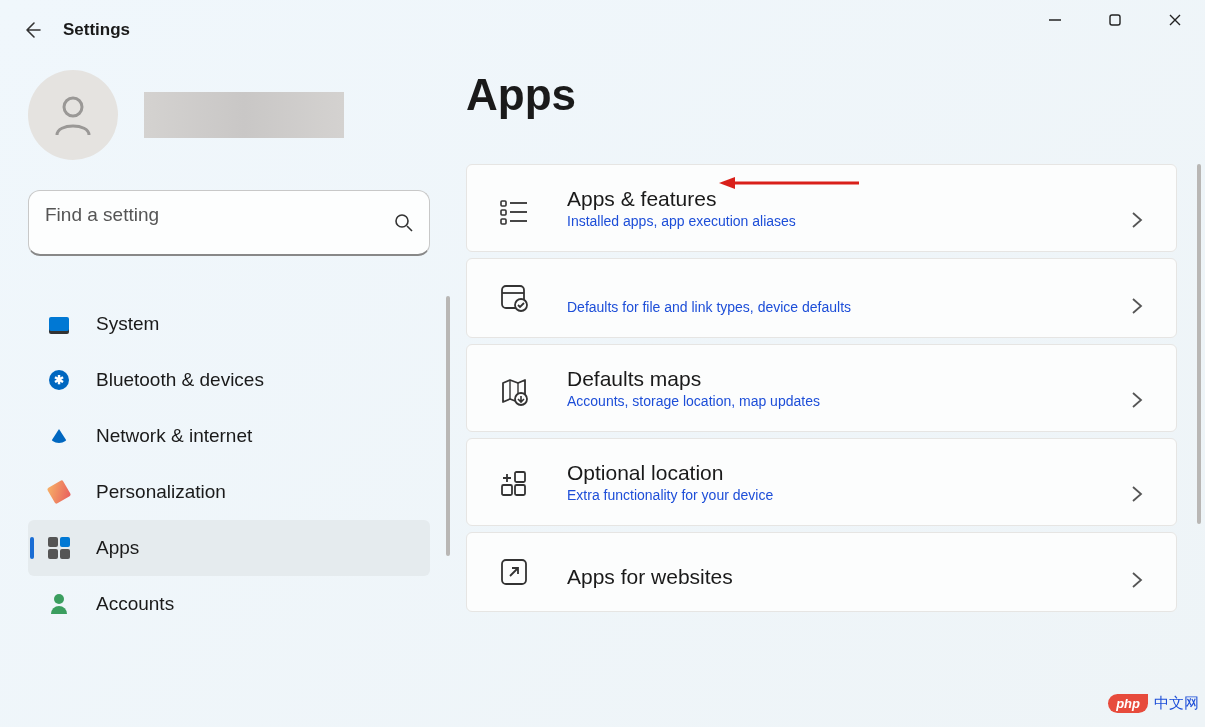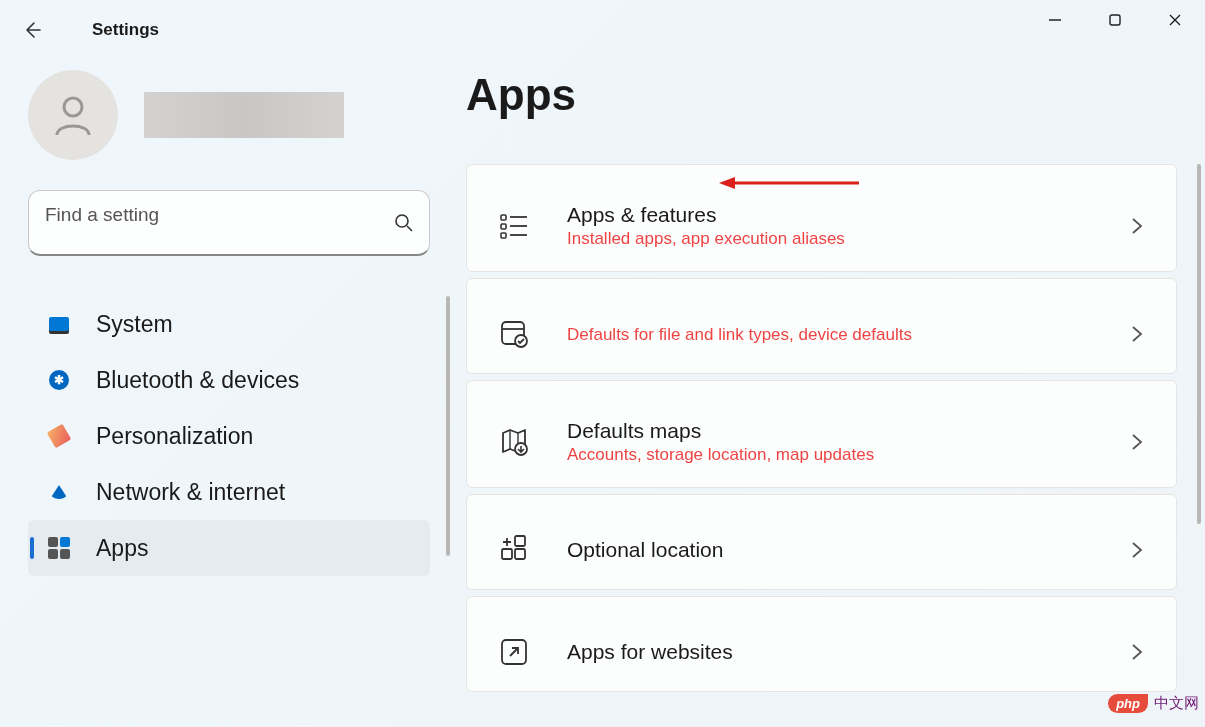--- a/index.html
+++ b/index.html
@@ -1,60 +1,60 @@
 <!DOCTYPE html>
 <html><head>
   <meta charset="utf-8">
   <style>
     * { margin: 0; padding: 0; box-sizing: border-box; font-family: "Segoe UI", -apple-system, sans-serif; }
     body { width: 1205px; height: 727px; background: linear-gradient(135deg, #f0f7fc 0%, #eef4f7 100%); position: relative; overflow: hidden; border-radius: 10px; }
 
     .titlebar { display: flex; align-items: center; height: 60px; padding: 0 0 0 10px; }
     .back-btn { width: 44px; height: 44px; display: flex; align-items: center; justify-content: center; background: transparent; border: none; cursor: pointer; }
-    .title { font-size: 17px; font-weight: 600; color: #1a1a1a; margin-left: 38px; }
+    .title { font-size: 17px; font-weight: 600; color: #1a1a1a; margin-left: 9px; }
     .win-controls { position: absolute; top: 0; right: 0; display: flex; }
     .win-btn { width: 60px; height: 40px; display: flex; align-items: center; justify-content: center; background: transparent; border: none; cursor: pointer; }
 
     .container { display: flex; padding: 0 28px; gap: 36px; height: calc(100% - 60px); }
 
     .sidebar { width: 402px; flex-shrink: 0; display: flex; flex-direction: column; }
     .profile { display: flex; align-items: center; gap: 26px; margin-bottom: 30px; margin-top: 10px; }
     .avatar { width: 90px; height: 90px; border-radius: 50%; background: #e5e3e0; display: flex; align-items: center; justify-content: center; }
     .username-placeholder { width: 200px; height: 46px; background: linear-gradient(90deg, #d4d2d0, #c9c7c6, #d4d2d0); }
 
     .search-wrap { position: relative; margin-bottom: 40px; }
     .search-input { width: 100%; height: 66px; border: 1px solid #c8c8c8; border-bottom: 2px solid #888; border-radius: 12px; background: #fdfefe; padding: 0 48px 16px 16px; font-size: 19px; color: #222; outline: none; }
     .search-input::placeholder { color: #555; }
     .search-icon { position: absolute; right: 16px; top: 50%; transform: translateY(-50%); pointer-events: none; }
 
     .nav { position: relative; }
     .nav-scroll { position: absolute; right: -20px; top: 0; width: 4px; height: 260px; background: #b9b7b5; border-radius: 2px; }
     .nav-item { display: flex; align-items: center; height: 56px; padding: 0 0 0 18px; gap: 24px; border-radius: 6px; cursor: pointer; position: relative; }
     .nav-item.selected { background: #e5ebee; }
     .nav-item.selected::before { content: ""; position: absolute; left: 2px; top: 50%; transform: translateY(-50%); width: 4px; height: 22px; background: #1a6dd4; border-radius: 2px; }
-    .nav-item .nav-label { font-size: 23px; color: #1a1a1a; }
+    .nav-item .nav-label { font-size: 19px; color: #1a1a1a; }
     .nav-icon { width: 26px; height: 26px; display: flex; align-items: center; justify-content: center; }
 
     .main { flex: 1; padding-top: 10px; position: relative; }
     .page-header { font-size: 44px; font-weight: 600; color: #1a1a1a; margin-bottom: 44px; }
     .cards { display: flex; flex-direction: column; gap: 6px; }
-    .card { background: #fcfdfd; border: 1px solid #e6e5e3; border-radius: 6px; display: flex; align-items: center; padding: 38px 32px 22px 30px; cursor: pointer; gap: 36px; }
+    .card { background: #fcfdfd; border: 1px solid #e6e5e3; border-radius: 6px; display: flex; align-items: flex-end; padding: 22px 32px 22px 30px; cursor: pointer; gap: 36px; }
     .card-icon { width: 34px; height: 34px; display: flex; align-items: center; justify-content: center; flex-shrink: 0; }
     .card-body { flex: 1; }
     .card-title { font-size: 21px; color: #1a1a1a; font-weight: 400; }
-    .card-sub { font-size: 17px; color: #ef4444; margin-top: 2px; }
+    .card-sub { font-size: 14px; color: #1d4ed8; margin-top: 2px; }
     .chevron { flex-shrink: 0; }
 
     .main-scroll { position: absolute; right: -24px; top: 104px; width: 4px; height: 360px; background: #b9b7b5; border-radius: 2px; }
 
     .annotation-arrow { position: absolute; left: 252px; top: 4px; pointer-events: none; }
 
     .watermark { position: absolute; right: 0; bottom: 14px; display: flex; align-items: flex-end; gap: 6px; }
     .wm-badge { background: #e74b3c; color: #fff; font-size: 13px; font-weight: bold; padding: 2px 8px; border-radius: 12px 0 12px 12px; font-style: italic; }
-    .wm-text { color: #701a75; font-size: 15px; margin-right: 6px; }
+    .wm-text { color: #1d4ed8; font-size: 15px; margin-right: 6px; }
 
     
     .ic-system { width: 20px; height: 14px; background: #0078d4; border-radius: 2px; box-shadow: 0 3px 0 #333; }
     .ic-bt { width: 20px; height: 20px; background: #0067c0; border-radius: 50%; display: flex; align-items: center; justify-content: center; color: #fff; font-size: 12px; font-weight: bold; }
     .ic-net { width: 0; height: 0; border-left: 9px solid transparent; border-right: 9px solid transparent; border-bottom: 14px solid #0067c0; border-radius: 50%; }
     .ic-pers { width: 18px; height: 18px; background: linear-gradient(135deg, #f7b267, #e85d5d); border-radius: 2px; transform: rotate(-30deg); }
     .ic-apps { display: grid; grid-template-columns: 10px 10px; gap: 2px; }
     .ic-apps span { width: 10px; height: 10px; background: #555; border-radius: 2px; }
     .ic-apps span:nth-child(2) { background: #0078d4; }
     .ic-accts { width: 20px; height: 20px; position: relative; }
@@ -122,40 +122,46 @@
         <span class="nav-label">System</span>
       </div>
       <div class="nav-item">
         <span class="nav-icon">
             <span class="ic-bt">✱</span>
           </span>
         <span class="nav-label">Bluetooth &amp; devices</span>
       </div>
       <div class="nav-item">
         <span class="nav-icon">
+            <span class="ic-net"></span>
+          </span>
+        <span class="nav-label">Network &amp; internet</span>
+      </div>
+      <div class="nav-item">
+        <span class="nav-icon">
             <span class="ic-pers"></span>
           </span>
         <span class="nav-label">Personalization</span>
       </div>
-      <div class="nav-item">
-        <span class="nav-icon">
-            <span class="ic-net"></span>
-          </span>
-        <span class="nav-label">Network &amp; internet</span>
-      </div>
       <div class="nav-item selected">
         <span class="nav-icon">
             <span class="ic-apps">
               <span></span>
               <span></span>
               <span></span>
               <span></span>
             </span>
           </span>
         <span class="nav-label">Apps</span>
+      </div>
+      <div class="nav-item">
+        <span class="nav-icon">
+            <span class="ic-accts"></span>
+          </span>
+        <span class="nav-label">Accounts</span>
       </div>
     </nav>
   </aside>
 
   <main class="main">
     <div class="main-scroll"></div>
     <h1 class="page-header">Apps</h1>
 
     <div class="cards">
 
@@ -223,20 +229,21 @@
         <span class="card-icon">
           <svg width="30" height="30" viewBox="0 0 30 30">
               <rect x="3" y="14" width="10" height="10" rx="1.5" stroke="#333" stroke-width="1.8" fill="none"></rect>
               <rect x="16" y="14" width="10" height="10" rx="1.5" stroke="#333" stroke-width="1.8" fill="none"></rect>
               <rect x="16" y="1" width="10" height="10" rx="1.5" stroke="#333" stroke-width="1.8" fill="none"></rect>
               <path d="M8 3 V11 M4 7 H12" stroke="#333" stroke-width="1.8"></path>
             </svg>
         </span>
         <div class="card-body">
           <div class="card-title">Optional location</div>
+          <div class="card-sub">Extra functionality for your device</div>
         </div>
         <svg class="chevron" width="14" height="18">
             <path d="M3 2 L11 9 L3 16" stroke="#555" stroke-width="1.8" fill="none"></path>
           </svg>
       </div>
 
       <div class="card">
         <span class="card-icon">
           <svg width="30" height="30" viewBox="0 0 30 30">
               <rect x="3" y="3" width="24" height="24" rx="4" stroke="#333" stroke-width="1.8" fill="none"></rect>

